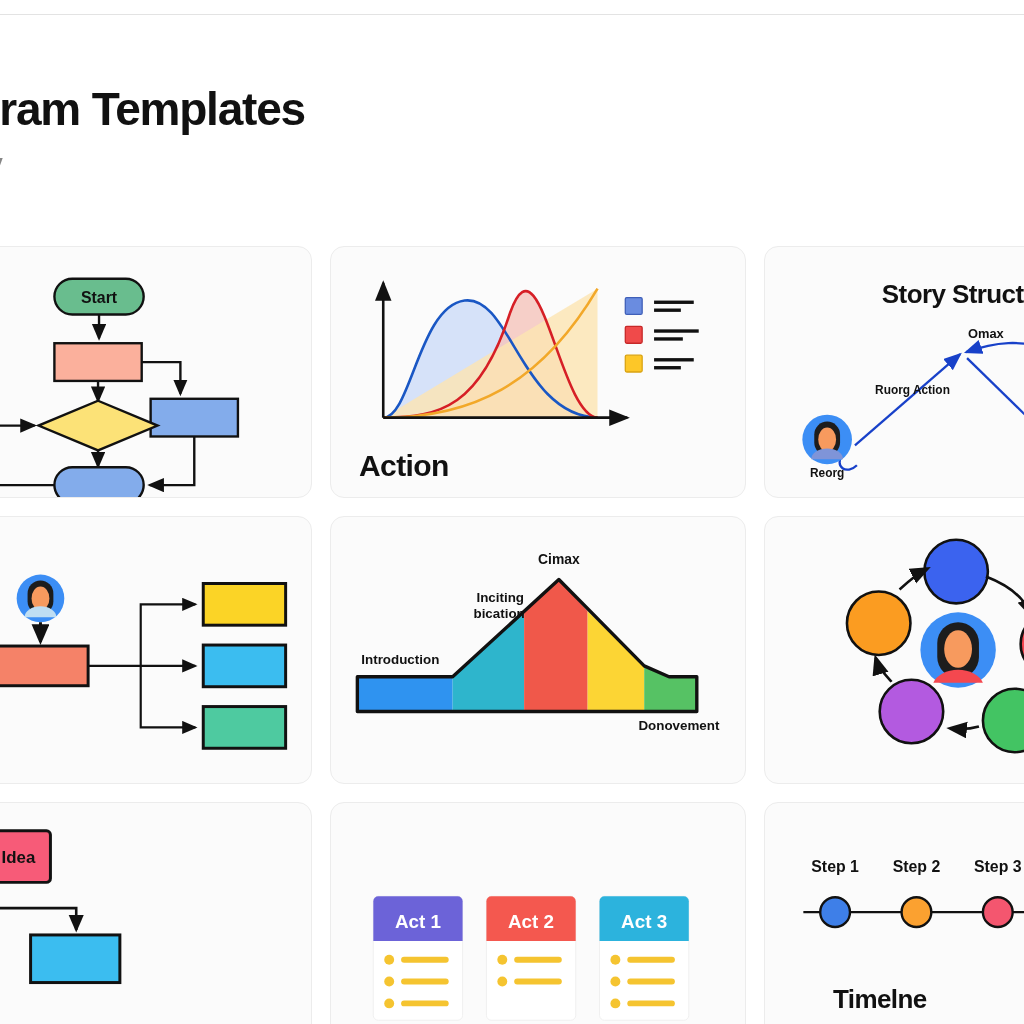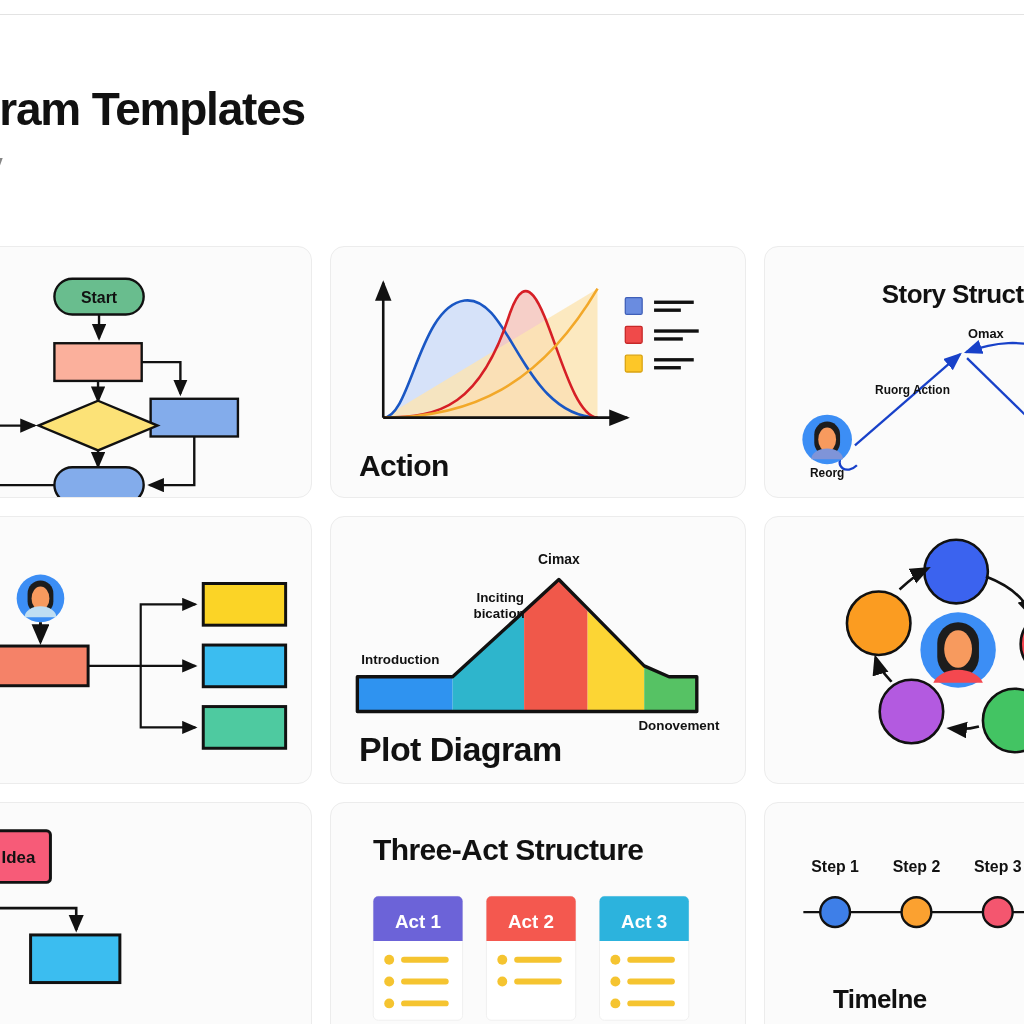--- a/index.html
+++ b/index.html
@@ -200,21 +200,20 @@
           <path d="M258,95 L315,150 L315,196 L258,196 Z" fill="#fcd534"></path>
           <path d="M315,150 L340,161 L368,161 L368,196 L315,196 Z" fill="#56c264"></path>
         </g>
         <path d="M26,161 L122,161 L229,63 L315,150 L340,161 L368,161 L368,196 L26,196 Z" fill="none" stroke="#111" stroke-width="3.4" stroke-linejoin="round"></path>
         <text x="30" y="148" font-family="Liberation Sans, sans-serif" font-size="13.5" font-weight="700" fill="#111">Introduction</text>
         <text x="146" y="86" font-family="Liberation Sans, sans-serif" font-size="13.5" font-weight="700" fill="#111">Inciting</text>
         <text x="143" y="102" font-family="Liberation Sans, sans-serif" font-size="13.5" font-weight="700" fill="#111">bication</text>
         <text x="229" y="47" font-family="Liberation Sans, sans-serif" font-size="14" font-weight="700" fill="#111" text-anchor="middle">Cimax</text>
         <text x="350" y="215" font-family="Liberation Sans, sans-serif" font-size="13.5" font-weight="700" fill="#111" text-anchor="middle">Donovement</text>
       </svg>
-      <div class="card-title t-plot">Plot Diagram</div>
     </div>
 
     <div class="card">
       <svg class="svgfill" viewBox="0 0 416 268">
         <defs>
           <marker id="ah6" markerWidth="9" markerHeight="9" refX="6.5" refY="3.2" orient="auto">
             <path d="M0,0 L8,3.2 L0,6.4 Z" fill="#111"></path>
           </marker>
         </defs>
         <circle cx="192" cy="55" r="32" fill="#3b63ef" stroke="#111" stroke-width="2.6"></circle>
@@ -246,21 +245,20 @@
         <rect x="46" y="28" width="108" height="52" rx="4" fill="#f75b78" stroke="#111" stroke-width="3"></rect>
         <text x="100" y="60" font-family="Liberation Sans, sans-serif" font-size="17" font-weight="700" fill="#111" text-anchor="middle">Main Idea</text>
         <path d="M100,80 L100,106 L22,106 L22,128" fill="none" stroke="#111" stroke-width="2.6" marker-end="url(#ah7)"></path>
         <path d="M100,106 L180,106 L180,128" fill="none" stroke="#111" stroke-width="2.6" marker-end="url(#ah7)"></path>
         <rect x="-36" y="133" width="98" height="48" fill="#fbb13f" stroke="#111" stroke-width="3"></rect>
         <rect x="134" y="133" width="90" height="48" fill="#3bbdf0" stroke="#111" stroke-width="3"></rect>
       </svg>
     </div>
 
     <div class="card">
-      <div class="card-title t-three">Three-Act Structure</div>
       <svg class="svgfill" viewBox="0 0 416 252">
         <g>
           <rect x="42" y="94" width="90" height="125" rx="5" fill="#ffffff" stroke="#f0f0f0" stroke-width="1"></rect>
           <path d="M42,99 a5,5 0 0 1 5,-5 h80 a5,5 0 0 1 5,5 v40 h-90 z" fill="#6c63d8"></path>
           <text x="87" y="126" font-family="Liberation Sans, sans-serif" font-size="19" font-weight="700" fill="#ffffff" text-anchor="middle">Act 1</text>
           <circle cx="58" cy="158" r="5" fill="#f5c430"></circle>
             <rect x="70" y="155" width="48" height="6" rx="3" fill="#f5c430"></rect>
           <circle cx="58" cy="180" r="5" fill="#f5c430"></circle>
             <rect x="70" y="177" width="48" height="6" rx="3" fill="#f5c430"></rect>
           <circle cx="58" cy="202" r="5" fill="#f5c430"></circle>

